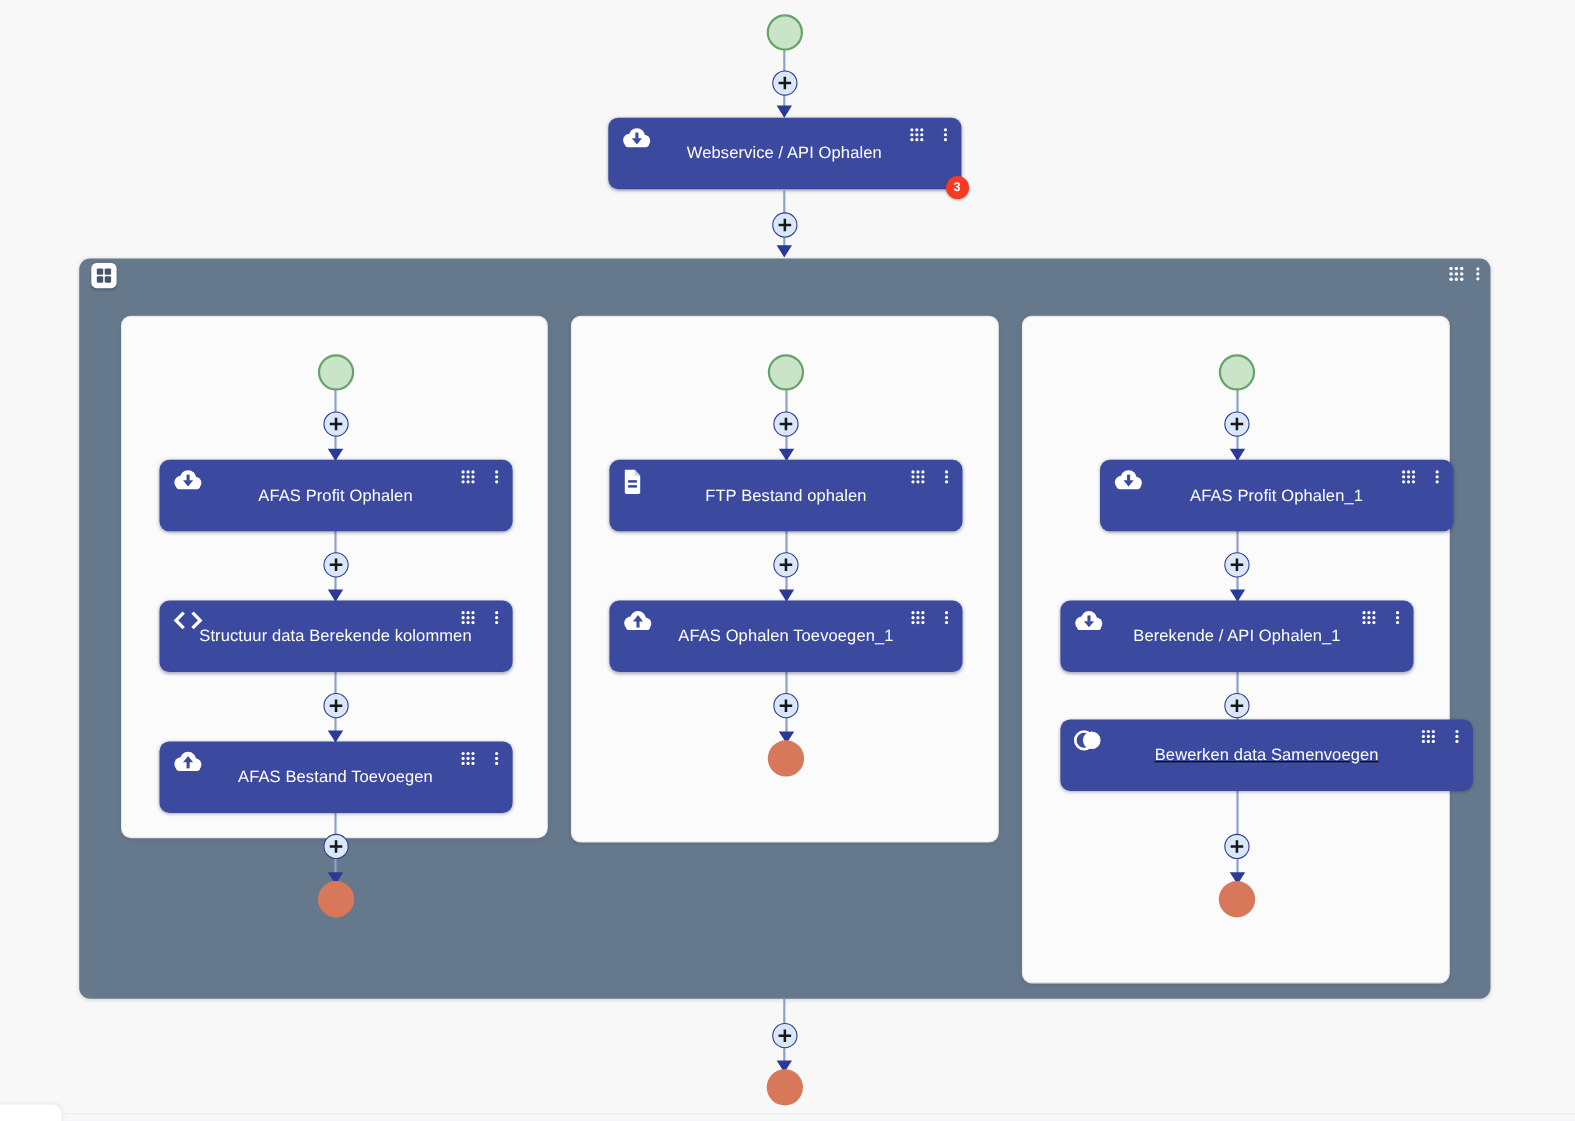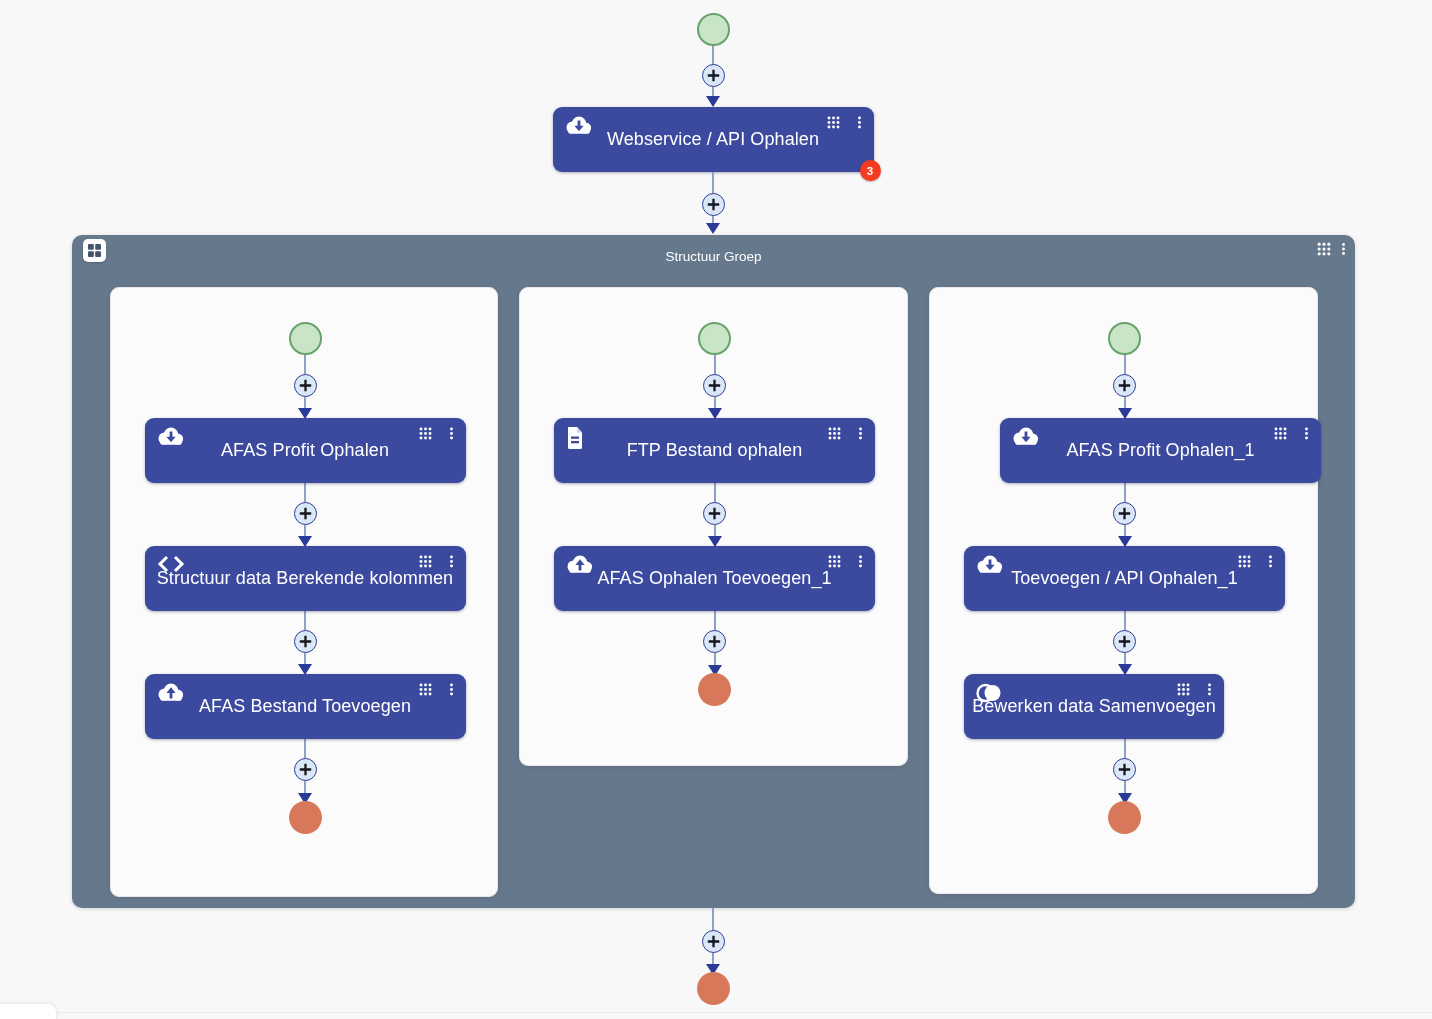--- a/index.html
+++ b/index.html
@@ -7,21 +7,21 @@
   body{font-family:"Liberation Sans",sans-serif;background:#f8f8f9}
   .canvas{position:relative;width:1432px;height:1019px;background:#f8f8f9;overflow:hidden}
 
   .connector{position:absolute;width:2px;background:#8fa0c8}
   .arrowhead{position:absolute;width:0;height:0;border-left:7px solid transparent;border-right:7px solid transparent;border-top:11px solid #2b3a96}
   .plus-btn{position:absolute;width:23px;height:23px;border-radius:50%;background:#d9e7f7;border:1px solid #2e3d94;display:flex;align-items:center;justify-content:center;cursor:pointer}
   .circle-start{position:absolute;width:33px;height:33px;border-radius:50%;background:#c9e4c7;border:2px solid #67a369;cursor:pointer}
   .circle-end{position:absolute;width:33px;height:33px;border-radius:50%;background:#d7785a;cursor:pointer}
 
   .flow-node{position:absolute;height:65px;background:#3b4a9e;border-radius:9px;display:flex;align-items:center;justify-content:center;box-shadow:0 1px 3px rgba(20,25,60,.35);cursor:pointer}
-  .node-title{color:#fff;font-size:18px;letter-spacing:.1px}
+  .node-title{color:#fff;font-size:15px;letter-spacing:.1px}
   .node-icon{position:absolute;left:11px;top:8px;display:flex}
   .node-dots{position:absolute;right:34px;top:9px;display:flex;cursor:grab}
   .node-kebab{position:absolute;right:12px;top:9px;display:flex;cursor:pointer}
   .badge{position:absolute;right:-7px;bottom:-9px;width:21px;height:21px;border-radius:50%;background:#f63b22;color:#fff;font-size:11.5px;font-weight:700;display:flex;align-items:center;justify-content:center;box-shadow:0 1px 2px rgba(0,0,0,.3)}
 
   .group-box{position:absolute;left:72px;top:235px;width:1283px;height:673px;background:#66788c;border-radius:10px;box-shadow:0 1px 4px rgba(0,0,0,.15)}
   .group-title{position:absolute;left:0;right:0;top:14px;text-align:center;color:#fff;font-size:13.5px}
   .group-grid-btn{position:absolute;left:11px;top:4px;width:23px;height:23px;background:#fff;border-radius:5px;display:flex;align-items:center;justify-content:center;cursor:pointer;box-shadow:0 1px 2px rgba(0,0,0,.2)}
   .group-dots{position:absolute;right:24px;top:7px;display:flex;cursor:grab}
   .group-kebab{position:absolute;right:9px;top:7px;display:flex;cursor:pointer}
@@ -40,21 +40,20 @@
     <div class="group-grid-btn">
       <span style="display:flex">
         <svg width="15" height="15" viewBox="0 0 15 15" fill="#44556a">
             <rect x="1" y="1" width="5.8" height="5.8" rx="1"></rect>
             <rect x="8.2" y="1" width="5.8" height="5.8" rx="1"></rect>
             <rect x="1" y="8.2" width="5.8" height="5.8" rx="1"></rect>
             <rect x="8.2" y="8.2" width="5.8" height="5.8" rx="1"></rect>
           </svg>
       </span>
     </div>
-    <div class="group-title">Structuur Groep</div>
     <span class="group-dots">
       <svg width="14" height="14" viewBox="0 0 13 13" fill="#fff">
           <circle cx="2" cy="2" r="1.45"></circle>
           <circle cx="6.5" cy="2" r="1.45"></circle>
           <circle cx="11" cy="2" r="1.45"></circle>
           <circle cx="2" cy="6.5" r="1.45"></circle>
           <circle cx="6.5" cy="6.5" r="1.45"></circle>
           <circle cx="11" cy="6.5" r="1.45"></circle>
           <circle cx="2" cy="11" r="1.45"></circle>
           <circle cx="6.5" cy="11" r="1.45"></circle>
@@ -124,21 +123,21 @@
     </div>
     <div class="arrowhead" style="left: 706px; top: 223px;"></div>
     <div class="connector" style="left: 712px; top: 908px; height: 64px;"></div>
     <div class="plus-btn" style="left: 701.5px; top: 929.5px;">
       <svg width="13" height="13" viewBox="0 0 13 13" fill="none" stroke="#16161f" stroke-width="2.3">
         <path d="M6.5 0.8 V12.2 M0.8 6.5 H12.2"></path>
       </svg>
     </div>
     <div class="arrowhead" style="left: 706px; top: 964px;"></div>
     <div class="circle-end" style="left: 696.5px; top: 971.5px;"></div>
-    <div class="card" style="left: 110px; top: 287px; width: 388px; height: 610px; padding-left: 10px;">
+    <div class="card" style="left: 110px; top: 287px; width: 388px; height: 475px; padding-left: 10px;">
       <div class="connector" style="left: 193px; top: 50px; height: 479px;"></div>
       <div class="circle-start" style="left: 177.5px; top: 33.5px;"></div>
       <div class="plus-btn" style="left: 182.5px; top: 85.5px;">
         <svg width="13" height="13" viewBox="0 0 13 13" fill="none" stroke="#16161f" stroke-width="2.3">
           <path d="M6.5 0.8 V12.2 M0.8 6.5 H12.2"></path>
         </svg>
       </div>
       <div class="arrowhead" style="left: 187px; top: 120px;"></div>
       <div class="flow-node" style="left: 33.5px; top: 130px; width: 321px;">
         <span class="node-icon">
@@ -404,21 +403,21 @@
             <g fill="#fff">
               <circle cx="8.5" cy="12.5" r="6"></circle>
               <circle cx="15" cy="8.8" r="7.3"></circle>
               <circle cx="21.5" cy="13" r="5.6"></circle>
               <rect x="4" y="12.5" width="22" height="6.3" rx="3.1"></rect>
             </g>
             <rect x="13.6" y="5.5" width="2.8" height="5.5" fill="#3b4a9e"></rect>
             <polygon points="10.4,10.7 19.6,10.7 15,16.3" fill="#3b4a9e"></polygon>
           </svg>
         </span>
-        <span class="node-title">Toevoegen / API Ophalen_1</span>
+        <span class="node-title">Berekende / API Ophalen_1</span>
         <span class="node-dots">
           <svg width="13" height="13" viewBox="0 0 13 13" fill="#fff">
             <circle cx="2" cy="2" r="1.45"></circle>
             <circle cx="6.5" cy="2" r="1.45"></circle>
             <circle cx="11" cy="2" r="1.45"></circle>
             <circle cx="2" cy="6.5" r="1.45"></circle>
             <circle cx="6.5" cy="6.5" r="1.45"></circle>
             <circle cx="11" cy="6.5" r="1.45"></circle>
             <circle cx="2" cy="11" r="1.45"></circle>
             <circle cx="6.5" cy="11" r="1.45"></circle>
@@ -432,21 +431,21 @@
             <circle cx="2.5" cy="11" r="1.45"></circle>
           </svg>
         </span>
       </div>
       <div class="plus-btn" style="left: 183px; top: 341.5px;">
         <svg width="13" height="13" viewBox="0 0 13 13" fill="none" stroke="#16161f" stroke-width="2.3">
           <path d="M6.5 0.8 V12.2 M0.8 6.5 H12.2"></path>
         </svg>
       </div>
       <div class="arrowhead" style="left: 187.5px; top: 376px;"></div>
-      <div class="flow-node" style="left: 34px; top: 386px; width: 260px;">
+      <div class="flow-node" style="left: 34px; top: 366px; width: 375px; text-decoration: underline;">
         <span class="node-icon">
           <svg width="28" height="22" viewBox="0 0 28 22">
             <circle cx="17.5" cy="11" r="8" fill="#fff"></circle>
             <circle cx="10.5" cy="11" r="8" fill="none" stroke="#fff" stroke-width="2.4"></circle>
           </svg>
         </span>
         <span class="node-title">Bewerken data Samenvoegen</span>
         <span class="node-dots">
           <svg width="13" height="13" viewBox="0 0 13 13" fill="#fff">
             <circle cx="2" cy="2" r="1.45"></circle>

